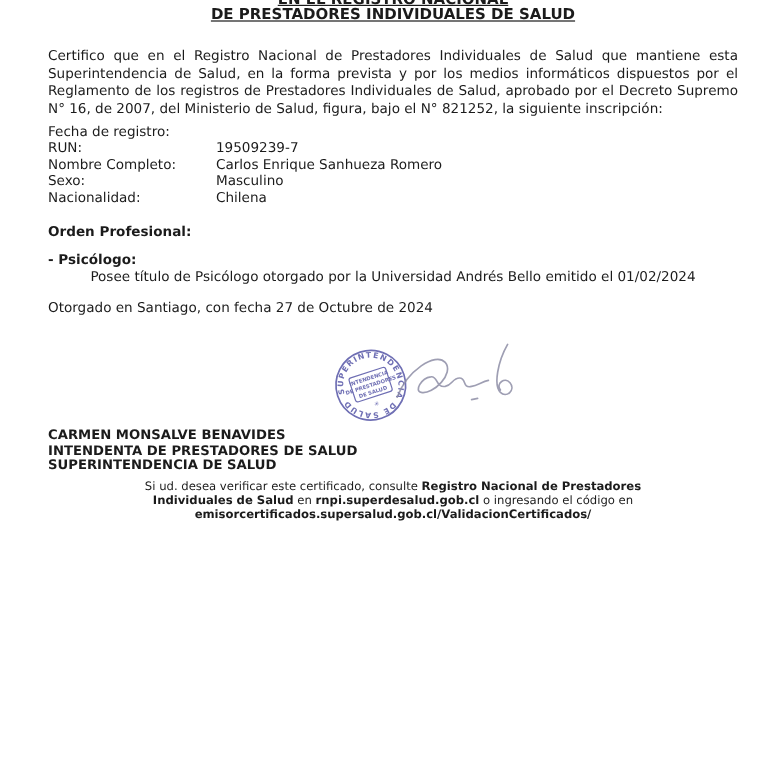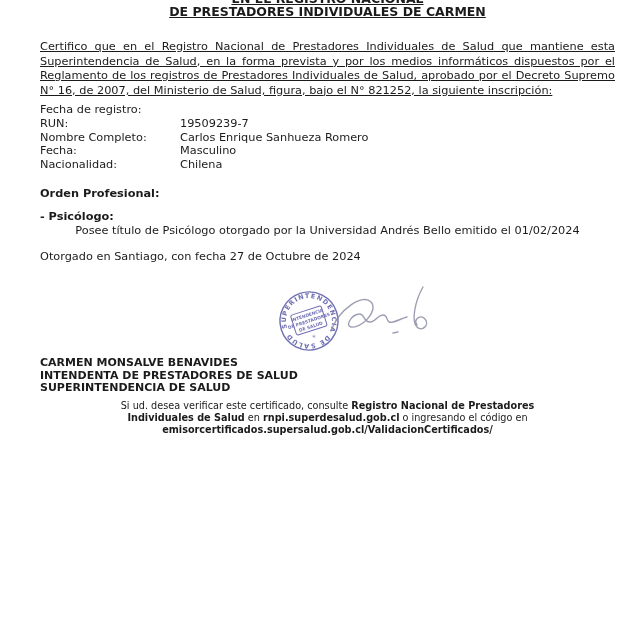--- a/index.html
+++ b/index.html
@@ -1,20 +1,20 @@
 <!DOCTYPE html>
 <html><head>
 <meta charset="utf-8">
 <style>
   html,body{margin:0;padding:0;background:#ffffff;}
   body{width:640px;height:640px;overflow:hidden;font-family:"DejaVu Sans","Liberation Sans",sans-serif;color:#1b1b1b;}
   .page{position:relative;width:640px;height:640px;padding:0 25px 0 40px;box-sizing:border-box;background:#fff;}
   .title-block{margin-top:-8px;text-align:center;font-weight:700;font-size:12.5px;line-height:13px;}
   .title-block div{text-decoration:underline;}
-  .intro{margin:22px 0 0 0;font-size:11.3px;line-height:14.6px;text-align:justify;text-decoration:underline;}
+  .intro{margin:22px 0 0 0;font-size:11.3px;line-height:14.6px;text-align:justify;}
   .fields{margin-top:5px;font-size:11.3px;line-height:13.6px;}
   .frow{display:flex;}
   .flabel{width:140px;flex:0 0 140px;}
   .fvalue{flex:1;}
   .orden-heading{margin-top:16px;font-size:11.3px;font-weight:700;}
   .orden-item{margin-top:10px;font-size:11.3px;font-weight:700;line-height:13.6px;}
   .orden-desc{font-size:11.3px;line-height:13.6px;text-align:center;}
   .otorgado{margin-top:12px;font-size:11.3px;line-height:13.6px;}
   .sig-area{position:relative;height:76px;margin-top:18px;}
   .sig-svg{position:absolute;left:185px;top:0;}
@@ -22,39 +22,39 @@
   .footer{margin:6px auto 0 auto;width:480px;text-align:center;font-size:9.7px;line-height:11.6px;}
   .footer .b{font-weight:700;}
 </style>
 </head>
 <body>
 
 <div class="page">
 
   <div class="title-block">
     <div>EN EL REGISTRO NACIONAL</div>
-    <div>DE PRESTADORES INDIVIDUALES DE CARMEN</div>
+    <div>DE PRESTADORES INDIVIDUALES DE SALUD</div>
   </div>
 
   <p class="intro">Certifico que en el Registro Nacional de Prestadores Individuales de Salud que mantiene esta Superintendencia de Salud, en la forma prevista y por los medios informáticos dispuestos por el Reglamento de los registros de Prestadores Individuales de Salud, aprobado por el Decreto Supremo N° 16, de 2007, del Ministerio de Salud, figura, bajo el N° 821252, la siguiente inscripción:</p>
 
   <div class="fields">
     <div class="frow">
       <span class="flabel">Fecha de registro:</span>
     </div>
     <div class="frow">
       <span class="flabel">RUN:</span>
       <span class="fvalue">19509239-7</span>
     </div>
     <div class="frow">
       <span class="flabel">Nombre Completo:</span>
       <span class="fvalue">Carlos Enrique Sanhueza Romero</span>
     </div>
     <div class="frow">
-      <span class="flabel">Fecha:</span>
+      <span class="flabel">Sexo:</span>
       <span class="fvalue">Masculino</span>
     </div>
     <div class="frow">
       <span class="flabel">Nacionalidad:</span>
       <span class="fvalue">Chilena</span>
     </div>
   </div>
 
   <div class="orden-heading">Orden Profesional:</div>
   <div class="orden-item">- Psicólogo:</div>

